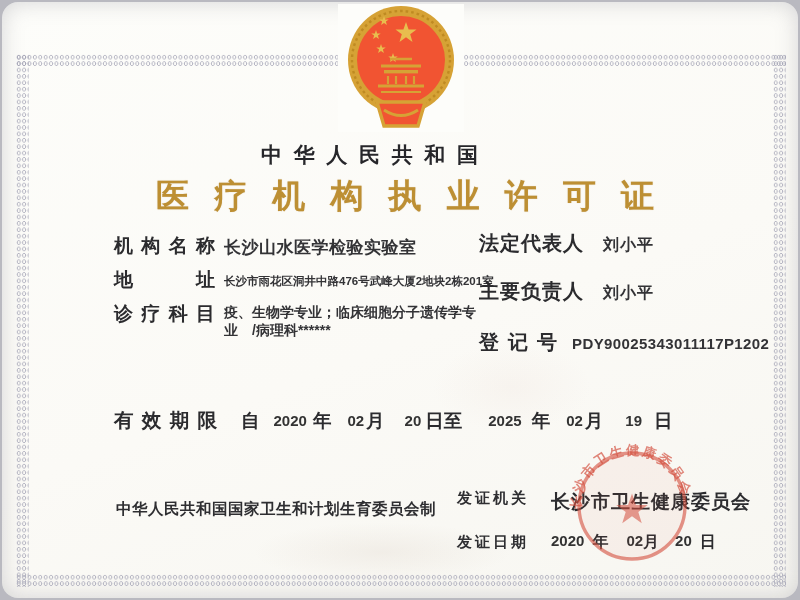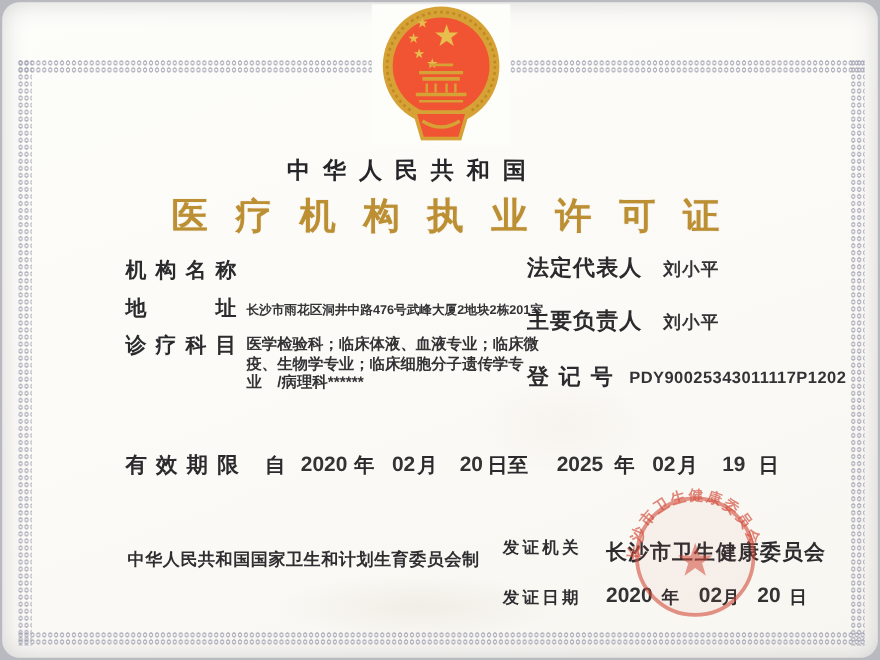--- a/index.html
+++ b/index.html
@@ -38,21 +38,21 @@
   .addr-value{left:222px;top:272px;font-size:11.5px;text-align:center;}
   .subjects-value{left:222px;top:302px;width:286px;font-size:14px;line-height:17.6px;}
   .legal-value{left:601px;top:233px;font-size:16px;letter-spacing:1px;}
   .principal-value{left:601px;top:281px;font-size:16px;letter-spacing:1px;}
   .reg-label{letter-spacing:9px;}
   .reg-value{left:570px;top:333px;font-size:15px;letter-spacing:.4px;text-align:right;}
   
   .validity-row{left:112px;top:391px;display:flex;align-items:baseline;color:#2b2b2e;}
   .validity-row .flabel2{width:103px;font-family:"Liberation Serif",serif;font-weight:bold;font-size:19.5px;}
   .unit{font-family:"Liberation Serif",serif;font-weight:bold;font-size:18.5px;}
-  .num{font-size:19px;font-weight:600;color:#333;position:relative;top:-1px;}
+  .num{font-size:15px;font-weight:600;color:#333;position:relative;top:-1px;}
   .approval{left:112px;top:424px;font-size:22px;font-weight:bold;color:#29292c;letter-spacing:1.5px;}
   
   .maker{left:114px;top:497px;font-family:"Liberation Serif",serif;font-weight:bold;
          font-size:15.5px;color:#2e2e31;letter-spacing:.5px;}
   .issuer-row{left:455px;top:487px;display:flex;align-items:flex-start;}
   .issuedate-row{left:455px;top:530px;display:flex;align-items:baseline;color:#2b2b2e;}
   .slabel{font-family:"Liberation Serif",serif;font-weight:bold;font-size:15px;
           color:#2e2e31;letter-spacing:3px;}
   .issuer-value{font-size:19px;font-weight:700;color:#2c2c2f;margin-left:22px;letter-spacing:1px;}
   .ml2{margin-left:2px;}.ml4{margin-left:4px;}.ml6{margin-left:6px;}.ml8{margin-left:8px;}
@@ -124,35 +124,35 @@
         <span>可</span>
         <span>证</span>
       </div>
 
     <div class="abs flabel" style="top:231px;" data-spread="">
         <span>机</span>
         <span>构</span>
         <span>名</span>
         <span>称</span>
       </div>
+    <div class="abs val org-value">长沙山水医学检验实验室</div>
 
     <div class="abs flabel" style="top:265px;" data-spread="">
         <span>地</span>
         <span>址</span>
       </div>
     <div class="abs val addr-value">长沙市雨花区洞井中路476号武峰大厦2地块2栋201室</div>
 
     <div class="abs flabel" style="top:299px;" data-spread="">
         <span>诊</span>
         <span>疗</span>
         <span>科</span>
         <span>目</span>
       </div>
     <div class="abs val subjects-value">
-      <div>医学检验科；临床体液、血液专业；临床微</div>
       <div>疫、生物学专业；临床细胞分子遗传学专</div>
       <div>业　/病理科******</div>
     </div>
 
     <div class="abs rlabel" style="top:228px;">法定代表人</div>
     <div class="abs val legal-value">刘小平</div>
 
     <div class="abs rlabel" style="top:276px;">主要负责人</div>
     <div class="abs val principal-value">刘小平</div>
 

